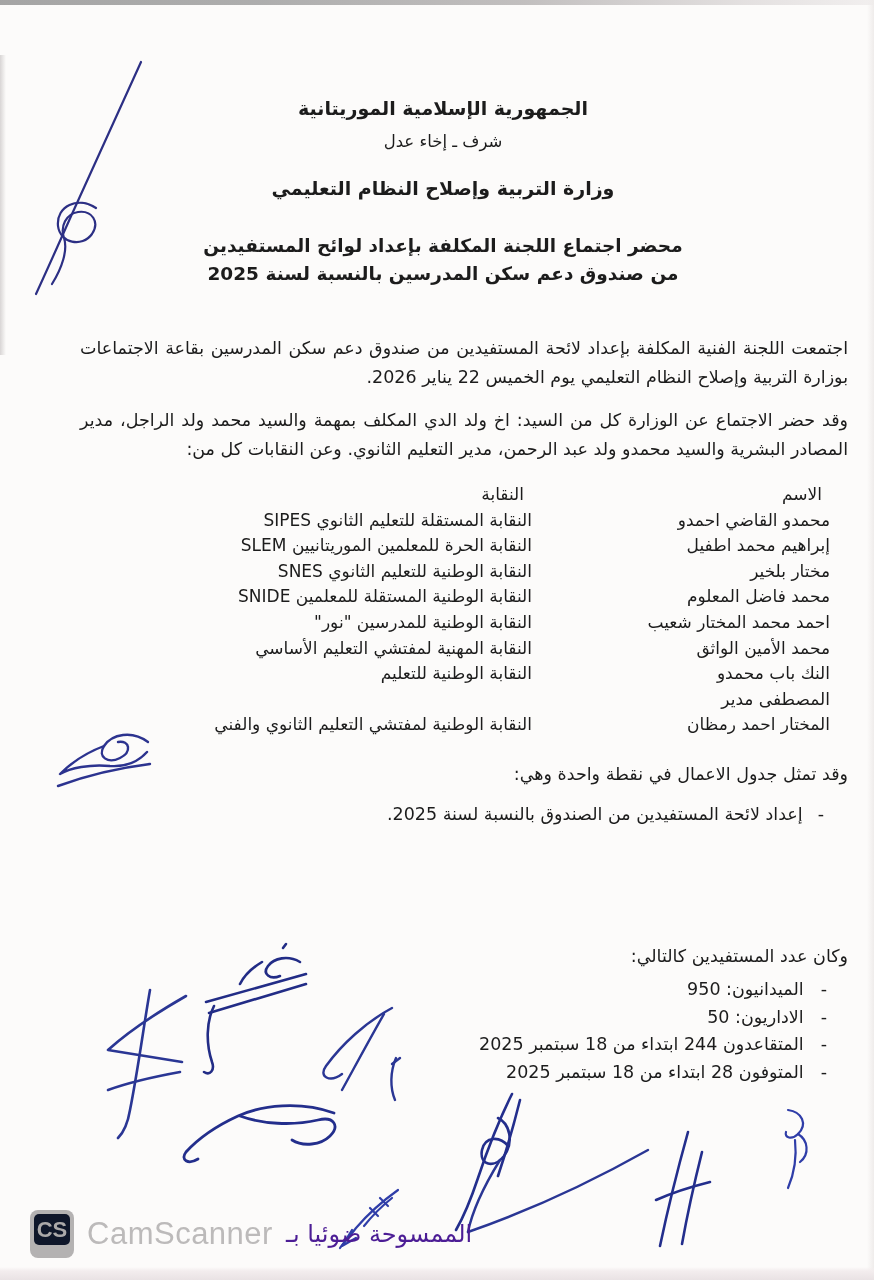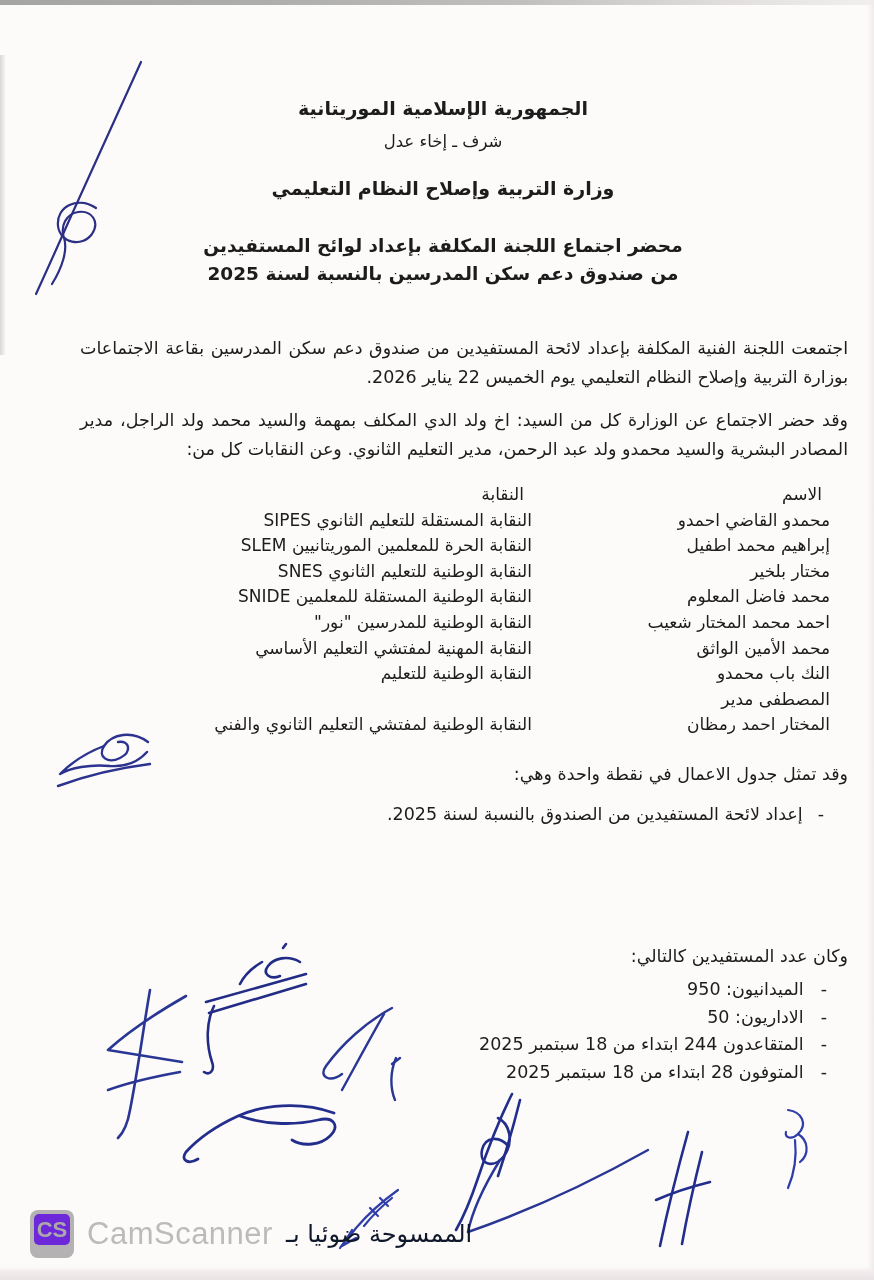--- a/index.html
+++ b/index.html
@@ -47,25 +47,25 @@
     display:flex;gap:15px;}
   .beneficiaries-intro{position:absolute;top:946px;right:26px;direction:rtl;font-size:17.5px;}
   .bene-list{position:absolute;top:976px;right:47px;direction:rtl;font-size:17.5px;}
   .bene-item{display:flex;gap:17px;line-height:27.6px;}
 
   .sig-layer{position:absolute;top:0;left:0;pointer-events:none;}
 
   .footer{position:absolute;left:30px;bottom:22px;display:flex;align-items:center;gap:13px;
     direction:ltr;}
   .cs-badge{position:relative;width:44px;height:48px;background:#b4b2b2;border-radius:8px;flex:none;}
-  .cs-badge-inner{position:absolute;top:4px;left:4px;right:4px;bottom:13px;background:#6d28d9;
+  .cs-badge-inner{position:absolute;top:4px;left:4px;right:4px;bottom:13px;background:#0f172a;
     border-radius:5px;display:flex;align-items:center;justify-content:center;
     font-family:"Liberation Sans",sans-serif;font-weight:bold;font-size:22px;color:#aba9a9;}
   .cs-brand{font-family:"Liberation Sans",sans-serif;font-size:31px;color:#bcbaba;letter-spacing:.5px;}
-  .cs-arabic{direction:rtl;font-size:24px;color:#0f172a;}
+  .cs-arabic{direction:rtl;font-size:24px;color:#4c1d95;}
 </style>
 </head>
 <body>
 
 <div class="page">
 
   <div class="edge-top"></div>
   <div class="edge-left"></div>
   <div class="edge-right"></div>
   <div class="edge-bottom"></div>

